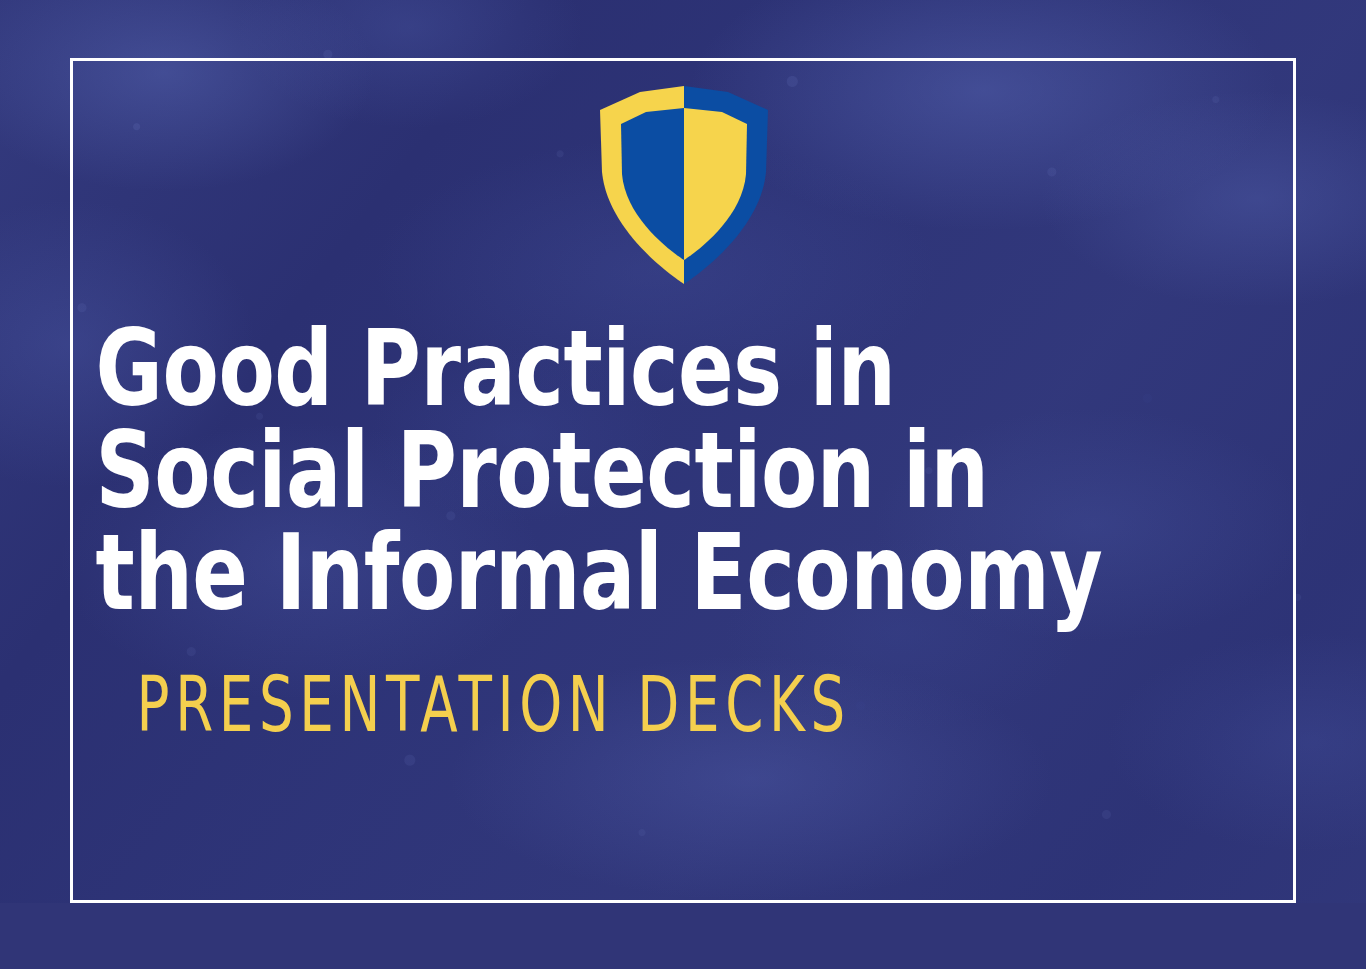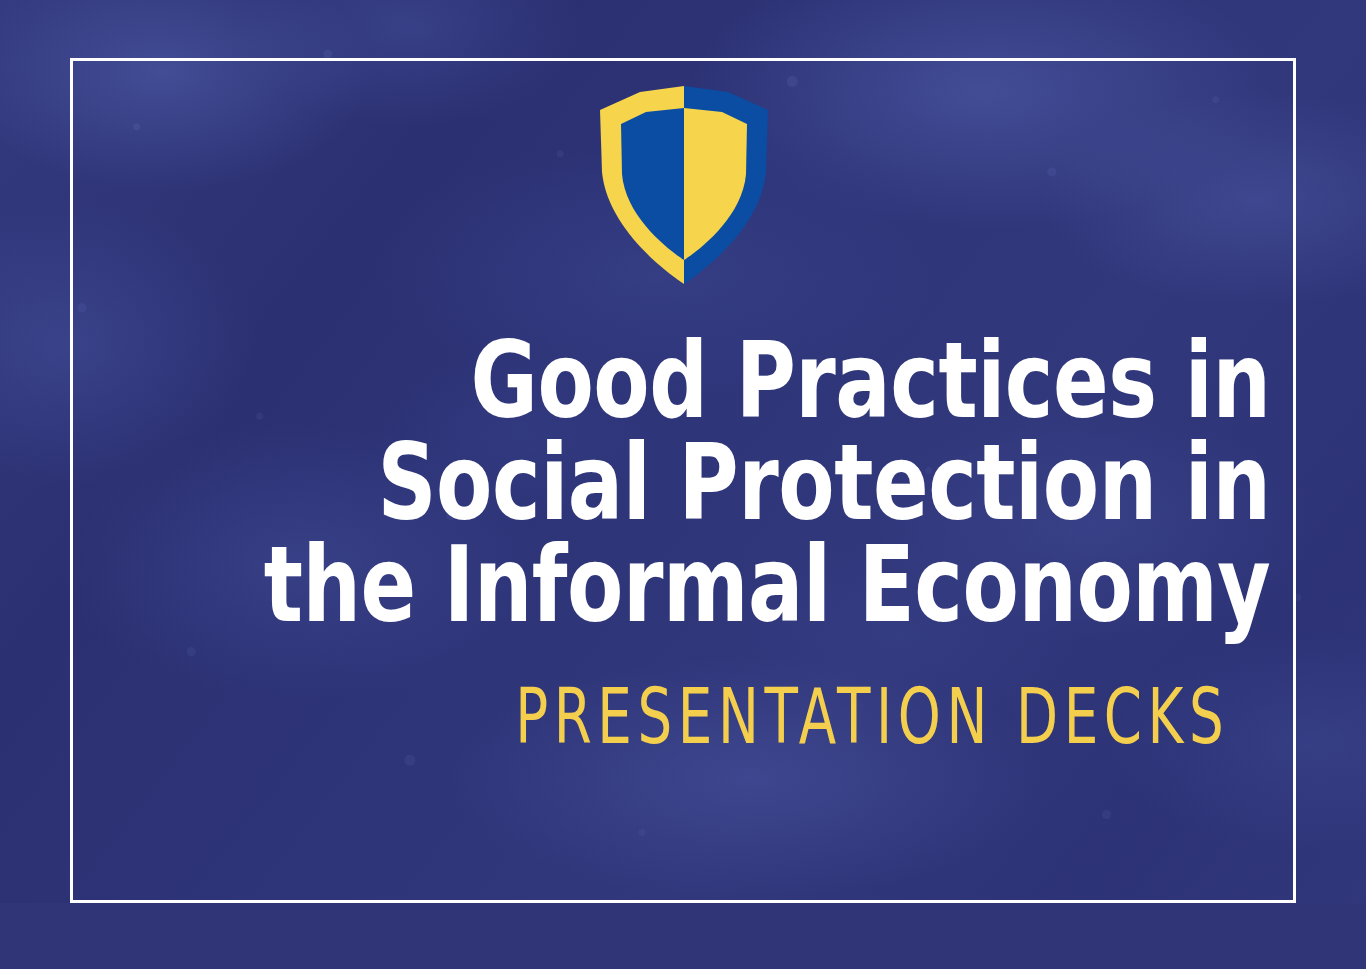--- a/index.html
+++ b/index.html
@@ -105,23 +105,23 @@
     top: 84px;
     width: 180px;
     height: 202px;
   }
   .logo svg { display: block; width: 180px; height: 202px; }
 
   
   .content {
     position: absolute;
     left: 0;
-    top: 330px;
+    top: 318px;
     width: 1366px;
-    text-align: right;
+    text-align: left;
   }
   .title {
     margin: 0;
     color: #ffffff;
     font-family: "Liberation Sans Narrow", "DejaVu Sans Condensed", "Liberation Sans", sans-serif;
     font-weight: 700;
     font-size: 106px;
     line-height: 0.96;
     letter-spacing: -0.5px;
     transform: scaleX(0.86);

